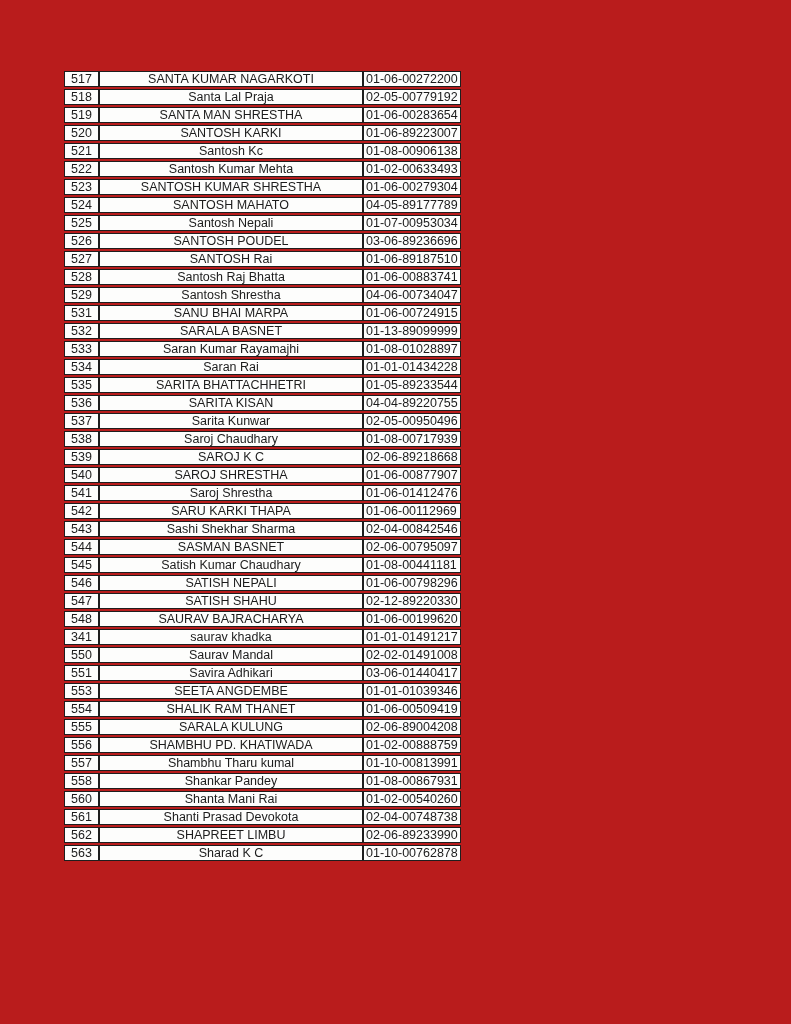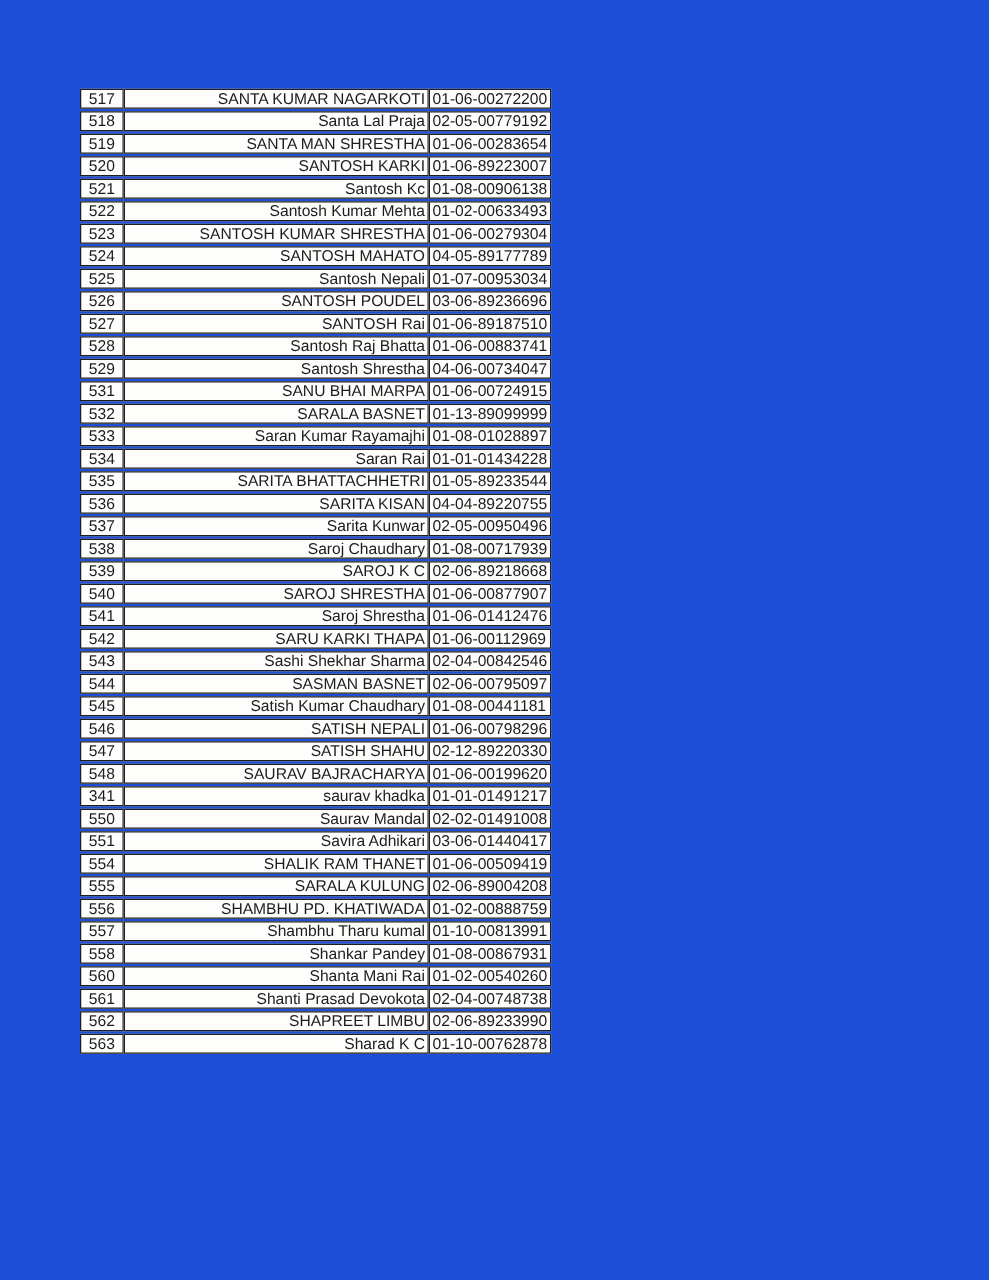--- a/index.html
+++ b/index.html
@@ -10,21 +10,21 @@
     background: #fdfdfc;
     font-family: "Liberation Sans", "DejaVu Sans", sans-serif;
     color: #1c1c1c;
     overflow: hidden;
   }
 
   .page {
     position: relative;
     width: 791px;
     height: 1024px;
-    background: #1d4ed8;
+    background: #b91c1c;
   }
 
   table.roster {
     position: absolute;
     left: 64px;
     top: 69px;
     border-collapse: separate;
     border-spacing: 0 2px;
     table-layout: fixed;
   }
@@ -40,22 +40,22 @@
     background: #fdfdfc;
   }
 
   td.col-serial {
     width: 35px;
     text-align: center;
     border-right: 1.5px solid #1e1e1e;
   }
 
   td.col-name {
-    width: 244px;
-    text-align: right;
+    width: 264px;
+    text-align: center;
     padding-left: 3px;
     border-left: 1.5px solid #1e1e1e;
     border-right: 1.5px solid #1e1e1e;
   }
 
   td.col-id {
     width: 97px;
     text-align: left;
     padding-left: 2px;
     border-left: 1.5px solid #1e1e1e;
@@ -266,20 +266,25 @@
     <td class="col-id">02-02-01491008</td>
   </tr>
 
   <tr>
     <td class="col-serial">551</td>
     <td class="col-name">Savira Adhikari</td>
     <td class="col-id">03-06-01440417</td>
   </tr>
 
 
+  <tr>
+    <td class="col-serial">553</td>
+    <td class="col-name">SEETA ANGDEMBE</td>
+    <td class="col-id">01-01-01039346</td>
+  </tr>
 
   <tr>
     <td class="col-serial">554</td>
     <td class="col-name">SHALIK RAM THANET</td>
     <td class="col-id">01-06-00509419</td>
   </tr>
 
   <tr>
     <td class="col-serial">555</td>
     <td class="col-name">SARALA KULUNG</td>

